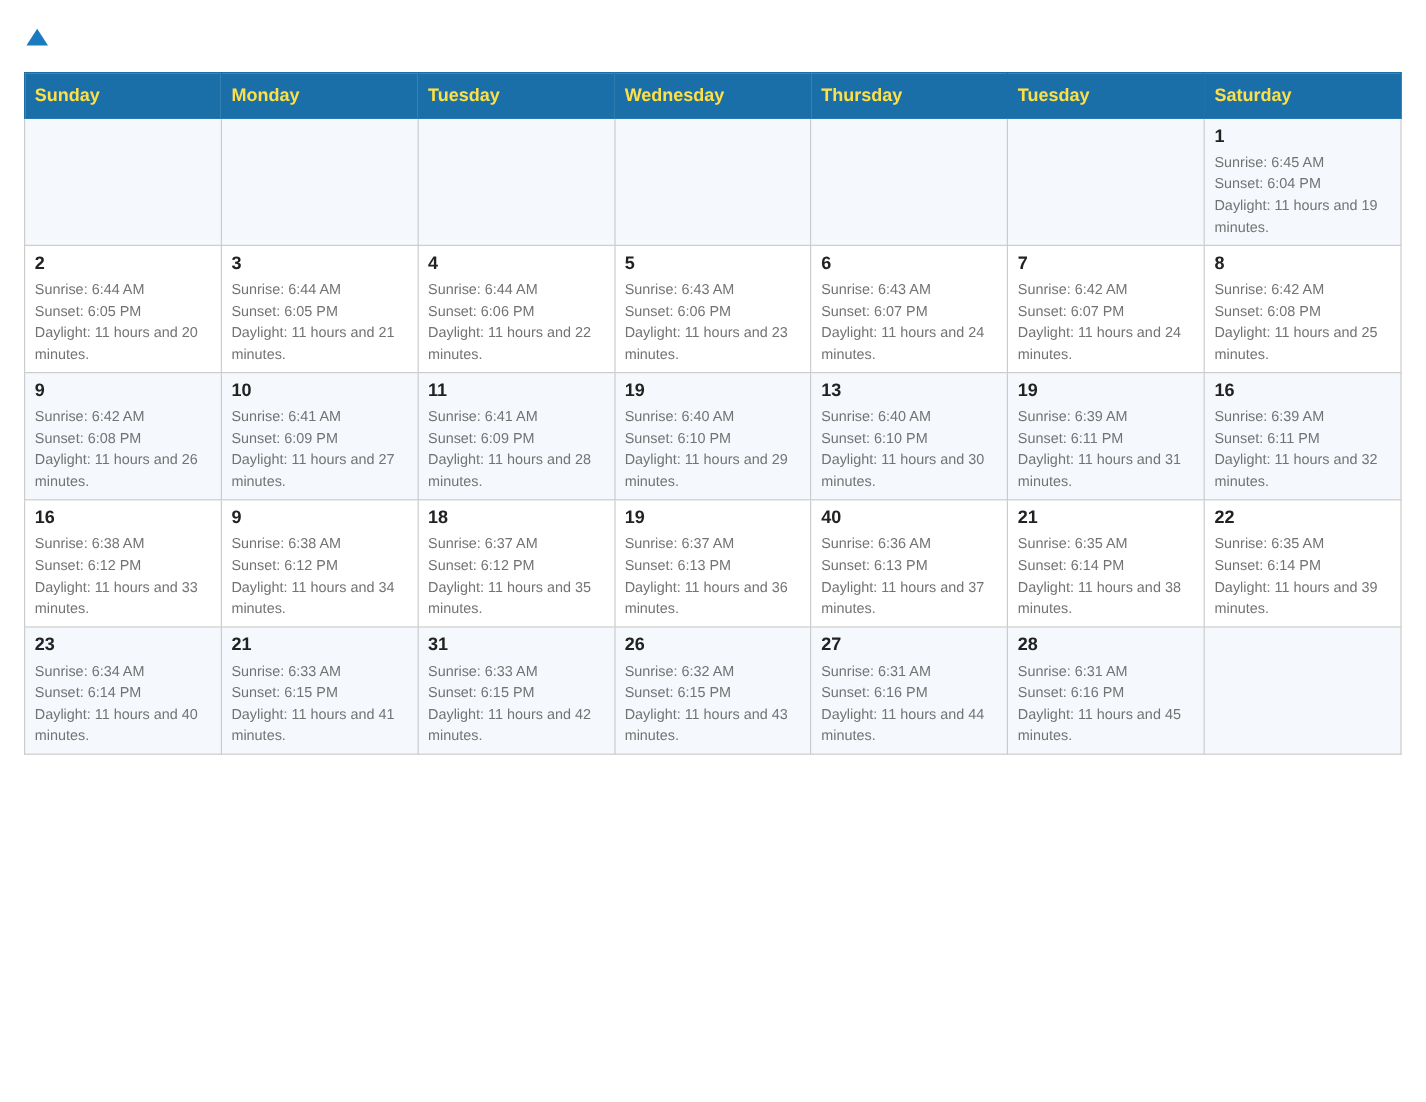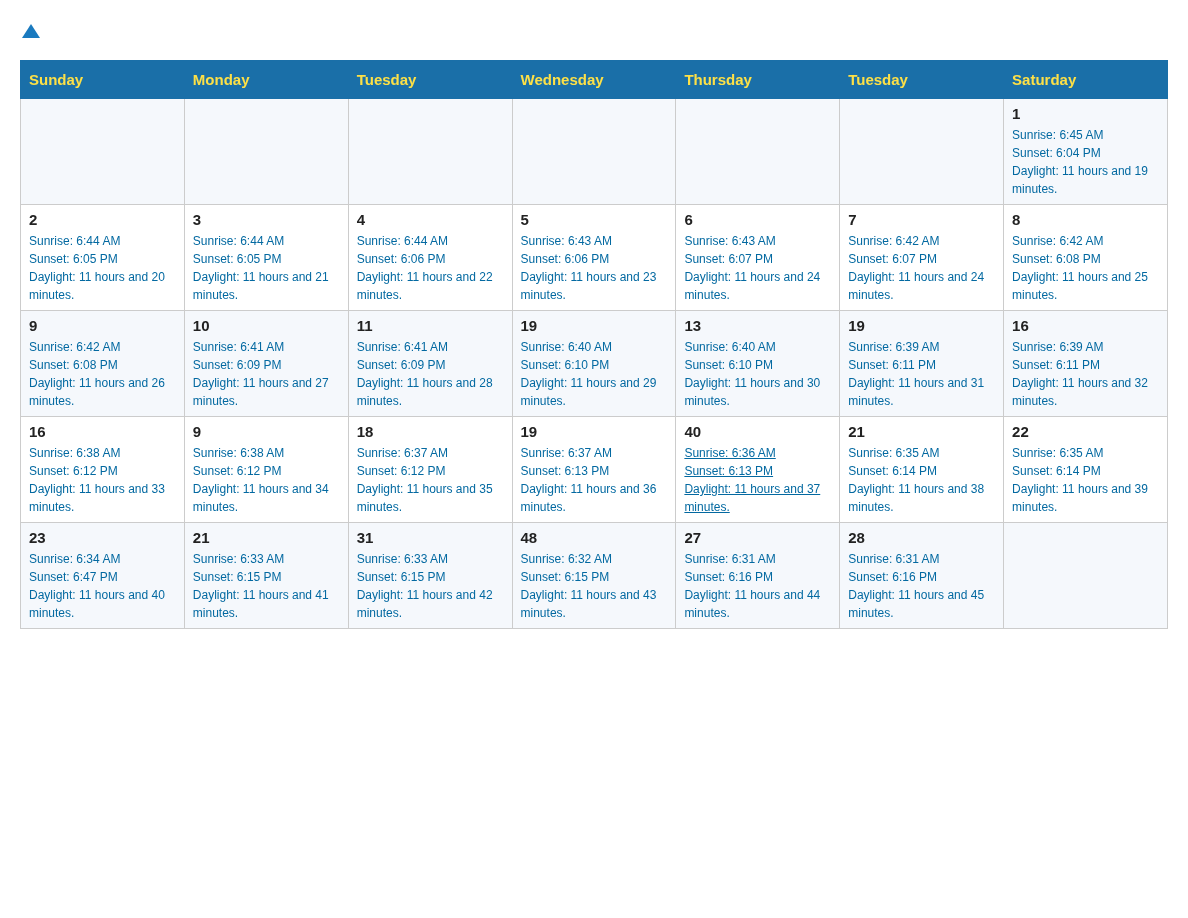--- a/index.html
+++ b/index.html
@@ -72,21 +72,21 @@
     }
     .day-number {
       font-size: 15px;
       font-weight: bold;
       color: #222;
       display: block;
       margin-bottom: 4px;
     }
     .day-info {
       font-size: 12px;
-      color: #0369a1;
+      color: #737373;
       line-height: 1.5;
     }
     .empty-cell {
       background-color: #f5f8fc;
     }
     .logo-wrapper {
       display: flex;
       flex-direction: column;
     }
     .logo-top {
@@ -257,58 +257,58 @@
 Daylight: 11 hours and 35 minutes.</div>
         </td>
         <td>
           <span class="day-number">19</span>
           <div class="day-info" style="white-space: pre-line;">Sunrise: 6:37 AM
 Sunset: 6:13 PM
 Daylight: 11 hours and 36 minutes.</div>
         </td>
         <td>
           <span class="day-number">40</span>
-          <div class="day-info" style="white-space: pre-line; text-decoration: underline;">Sunrise: 6:36 AM
+          <div class="day-info" style="white-space: pre-line;">Sunrise: 6:36 AM
 Sunset: 6:13 PM
 Daylight: 11 hours and 37 minutes.</div>
         </td>
         <td>
           <span class="day-number">21</span>
           <div class="day-info" style="white-space: pre-line;">Sunrise: 6:35 AM
 Sunset: 6:14 PM
 Daylight: 11 hours and 38 minutes.</div>
         </td>
         <td>
           <span class="day-number">22</span>
           <div class="day-info" style="white-space: pre-line;">Sunrise: 6:35 AM
 Sunset: 6:14 PM
 Daylight: 11 hours and 39 minutes.</div>
         </td>
       </tr>
       <tr>
         <td>
           <span class="day-number">23</span>
           <div class="day-info" style="white-space: pre-line;">Sunrise: 6:34 AM
-Sunset: 6:47 PM
+Sunset: 6:14 PM
 Daylight: 11 hours and 40 minutes.</div>
         </td>
         <td>
           <span class="day-number">21</span>
           <div class="day-info" style="white-space: pre-line;">Sunrise: 6:33 AM
 Sunset: 6:15 PM
 Daylight: 11 hours and 41 minutes.</div>
         </td>
         <td>
           <span class="day-number">31</span>
           <div class="day-info" style="white-space: pre-line;">Sunrise: 6:33 AM
 Sunset: 6:15 PM
 Daylight: 11 hours and 42 minutes.</div>
         </td>
         <td>
-          <span class="day-number">48</span>
+          <span class="day-number">26</span>
           <div class="day-info" style="white-space: pre-line;">Sunrise: 6:32 AM
 Sunset: 6:15 PM
 Daylight: 11 hours and 43 minutes.</div>
         </td>
         <td>
           <span class="day-number">27</span>
           <div class="day-info" style="white-space: pre-line;">Sunrise: 6:31 AM
 Sunset: 6:16 PM
 Daylight: 11 hours and 44 minutes.</div>
         </td>

